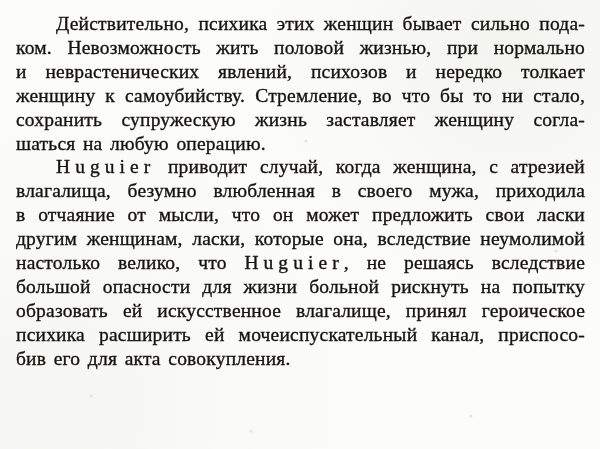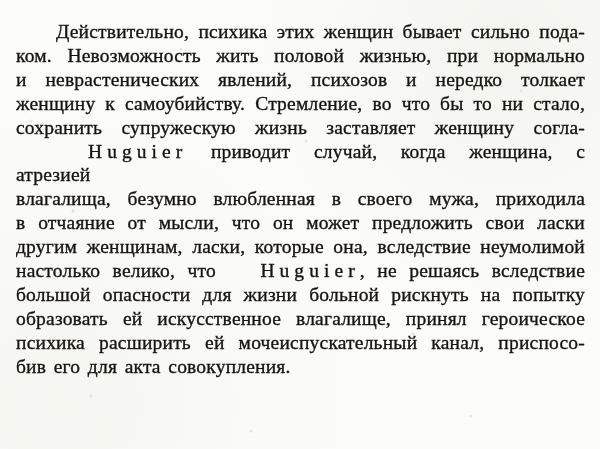--- a/index.html
+++ b/index.html
@@ -36,21 +36,21 @@
       520px 90px 0 0.5px #e7e7df,
       90px 395px 0 0.5px #e4e4dc,
       250px 430px 0 0.5px #e6e6de,
       555px 250px 0 0.5px #e2e2da,
       30px 120px 0 0.5px #e8e8e0,
       470px 415px 0 0.5px #e5e5dd;
   }
   .textblock {
     position: relative;
     box-sizing: border-box;
-    padding: 20px 15px 0 16px;
+    padding: 12px 15px 0 16px;
     font-family: "Liberation Serif", "DejaVu Serif", serif;
     font-size: 19.5px;
     line-height: 23.9px;
     color: #17140f;
     letter-spacing: 0.2px;
     word-spacing: 2.5px;
     -webkit-text-stroke: 0.35px currentColor;
   }
   .paragraph {
     margin: 0;
@@ -62,35 +62,35 @@
     overflow: hidden;
   }
   .line.indent {
     text-indent: 40px;
   }
   .line.last {
     text-align-last: left;
   }
   .spaced {
     letter-spacing: 0.26em;
-    margin-left: 32px;
   }
 </style>
 </head>
 <body>
 
 <div class="page" style="background-color: rgb(252, 252, 249);">
   <div class="speckles"></div>
   <div class="textblock" id="textblock" style="color: rgb(23, 20, 15);">
       <div class="paragraph">
         <div class="line indent">Действительно, психика этих женщин бывает сильно пода-</div>
         <div class="line">ком. Невозможность жить половой жизнью, при нормально</div>
         <div class="line">и неврастенических явлений, психозов и нередко толкает</div>
         <div class="line">женщину к самоубийству. Стремление, во что бы то ни стало,</div>
         <div class="line">сохранить супружескую жизнь заставляет женщину согла-</div>
+        <div class="line last">шаться на любую операцию.</div>
       </div>
       <div class="paragraph">
         <div class="line indent"><span class="spaced">Huguier</span> приводит случай, когда женщина, с атрезией</div>
         <div class="line">влагалища, безумно влюбленная в своего мужа, приходила</div>
         <div class="line">в отчаяние от мысли, что он может предложить свои ласки</div>
         <div class="line">другим женщинам, ласки, которые она, вследствие неумолимой</div>
         <div class="line">настолько велико, что <span class="spaced">Huguier</span>, не решаясь вследствие</div>
         <div class="line">большой опасности для жизни больной рискнуть на попытку</div>
         <div class="line">образовать ей искусственное влагалище, принял героическое</div>
         <div class="line">психика расширить ей мочеиспускательный канал, приспосо-</div>

